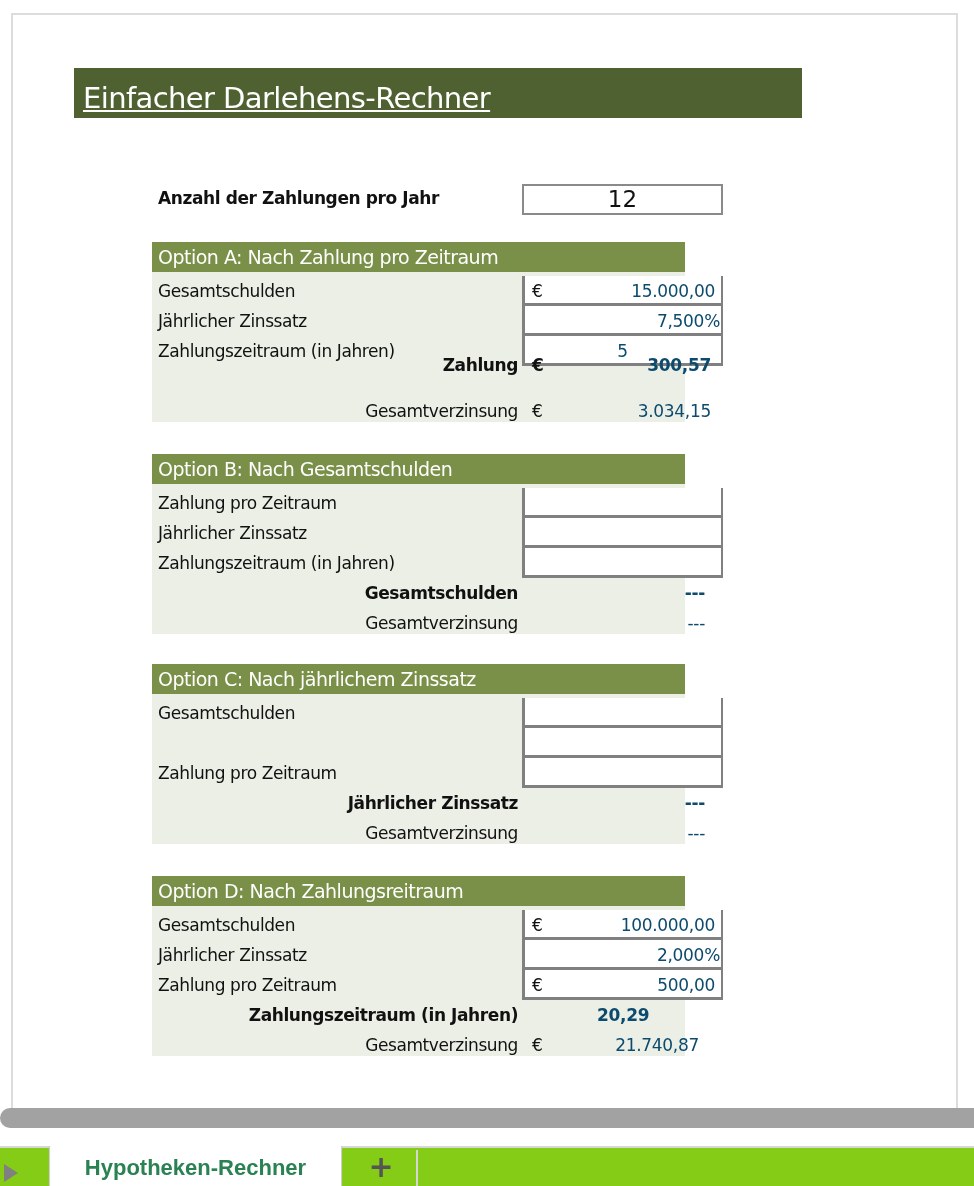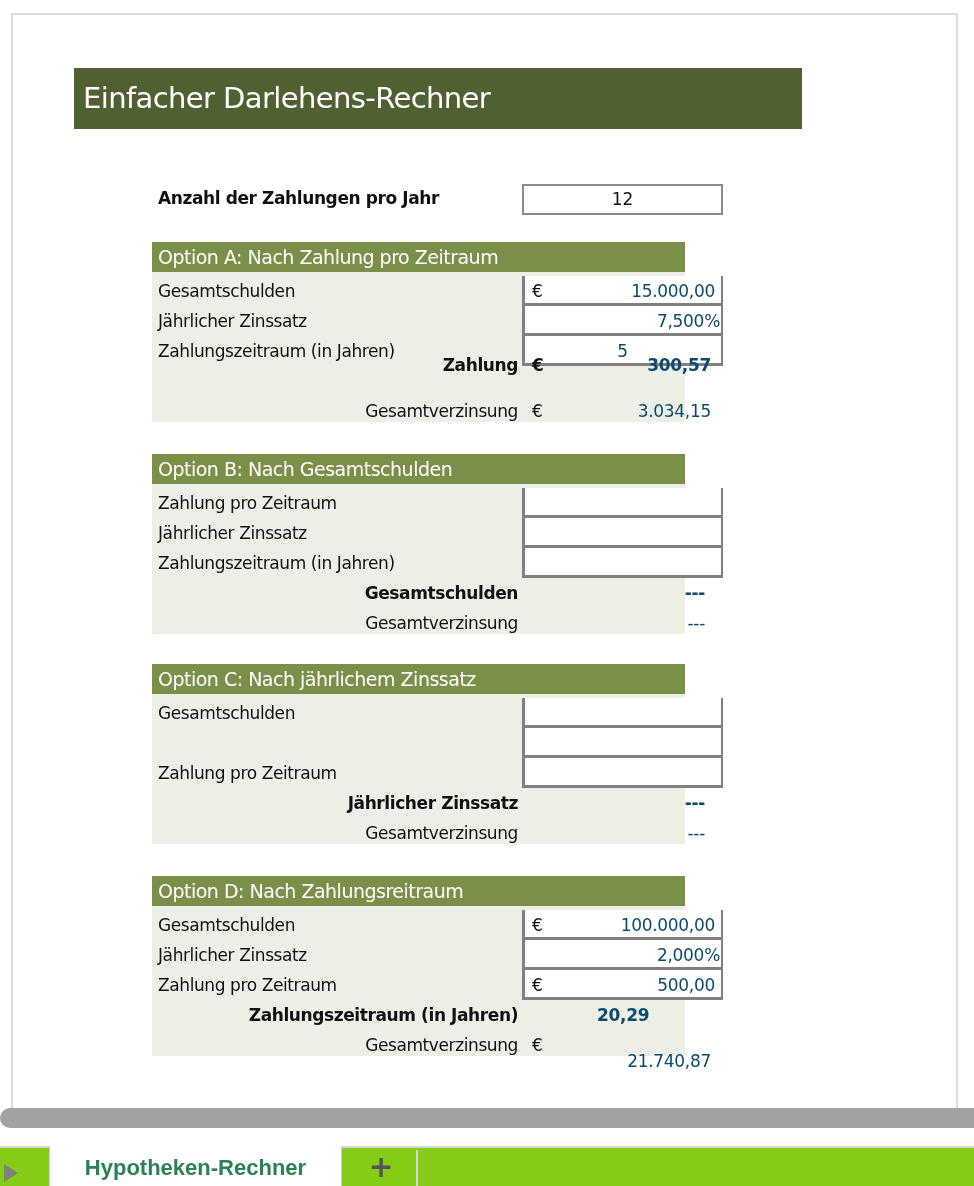--- a/index.html
+++ b/index.html
@@ -1,27 +1,27 @@
 <!DOCTYPE html>
 <html><head>
 <meta charset="utf-8">
 <style>
   html, body { margin:0; padding:0; }
   body { width:974px; height:1186px; position:relative; background:#ffffff; overflow:hidden;
          font-family:"Liberation Sans", sans-serif; }
   .sheet { position:absolute; left:11px; top:13px; width:947px; height:1100px;
            border-left:2px solid #dcdcdc; border-top:2px solid #dcdcdc; border-right:2px solid #dcdcdc; box-sizing:border-box; }
-  .title-bar { position:absolute; left:74px; top:68px; width:728px; height:61px; background:#4f6130;
+  .title-bar { position:absolute; left:74px; top:68px; width:728px; height:50px; background:#4f6130;
                color:#ffffff; font-size:29px; line-height:61px; padding-left:9px; box-sizing:border-box;
-               font-family:"DejaVu Sans", sans-serif; font-weight:normal; letter-spacing:-0.6px; transform-origin:left; }
+               font-family:"DejaVu Sans", sans-serif; font-weight:normal; letter-spacing:-0.6px; transform-origin:left;text-decoration:underline; }
   .lbl { position:absolute; font-size:17px; color:#111; font-family:"DejaVu Sans", sans-serif; letter-spacing:-0.4px; }
   .bold { font-weight:bold; }
   .npay-label { left:158px; top:188px; }
   .npay-box { position:absolute; left:522px; top:184px; width:201px; height:31px; border:2px solid #8a8a8a;
-              box-sizing:border-box; background:#fff; text-align:center; font-size:17px; line-height:27px;
+              box-sizing:border-box; background:#fff; text-align:center; font-size:23px; line-height:27px;
               font-family:"DejaVu Sans", sans-serif; color:#111; }
   .section { position:absolute; left:152px; width:533px; }
   .sec-head { height:30px; background:#7a9048; color:#ffffff; font-size:19px; line-height:30px; padding-left:6px;
               font-family:"DejaVu Sans", sans-serif; letter-spacing:-0.5px; white-space:nowrap; }
   .sec-body { position:relative; height:150px; background:#ebefe6; }
   .row { position:absolute; left:0; width:571px; height:30px; }
   .row .rl { position:absolute; left:6px; top:0; line-height:30px; font-size:17px; color:#111;
              font-family:"DejaVu Sans", sans-serif; letter-spacing:-0.4px; white-space:nowrap; }
   .row .rr { position:absolute; right:205px; top:0; line-height:30px; font-size:17px; color:#111;
              font-family:"DejaVu Sans", sans-serif; letter-spacing:-0.4px; white-space:nowrap; text-align:right; }
@@ -157,21 +157,21 @@
       <span class="cur">€</span>
       <span class="val">500,00</span>
     </div>
     <div class="row" style="top:94px;">
       <span class="rr bold">Zahlungszeitraum (in Jahren)</span>
       <span class="val mid bold">20,29</span>
     </div>
     <div class="row" style="top:124px;">
       <span class="rr">Gesamtverzinsung</span>
       <span class="cur">€</span>
-      <span class="val" style="right:12px;margin-top:16px;">21.740,87</span>
+      <span class="val" style="right:24px;">21.740,87</span>
     </div>
   </div>
 </div>
 
 <div class="scroll-track"></div>
 
 <div class="tabbar">
   <div class="tab-nav"></div>
   <div class="sheet-tab">Hypotheken-Rechner</div>
   <div class="add-sheet">+</div>

